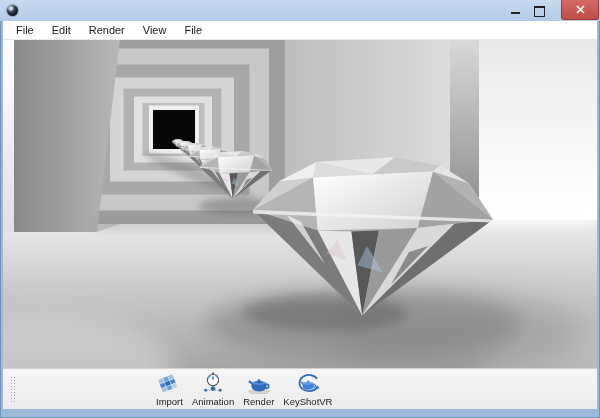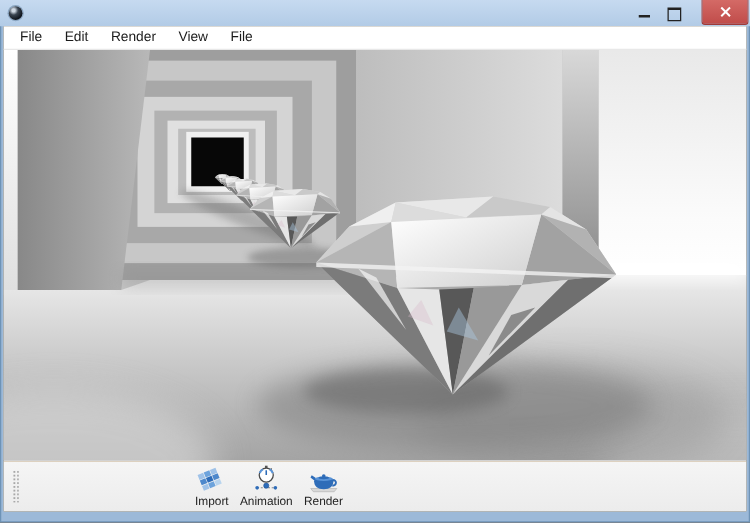--- a/index.html
+++ b/index.html
@@ -225,19 +225,33 @@
             <path d="M5,13 L1.8,10.5 L2.8,8.8 L6.2,11.2 Z" fill="#2e6cb8"></path>
             <path d="M19,12.5 C22.2,12.5 22.2,16.5 18.6,16.9" stroke="#2e6cb8" stroke-width="1.5" fill="none"></path>
             <path d="M5.2,11.5 L4.6,13.5 C4.6,17.6 7.5,19.6 12,19.6 C16.5,19.6 19.4,17.6 19.4,13.5 L18.8,11.5 Z" fill="#2e6cb8"></path>
             <ellipse cx="12" cy="11.5" rx="6.9" ry="1.7" fill="#5a94d8"></ellipse>
             <ellipse cx="12" cy="10.8" rx="4" ry="1.1" fill="#2e6cb8"></ellipse>
             <circle cx="12" cy="9.4" r="1.4" fill="#2e6cb8"></circle>
           </svg>
           <span class="tb-label">Render</span>
         </div>
 
+        <div class="tb-item">
+          <svg class="tb-icon" viewBox="0 0 24 24">
+            <path d="M20.8,7.5 A9.2,7.8 0 1 0 20.4,16.2" stroke="#2e6cb8" stroke-width="1.6" fill="none"></path>
+            <polygon points="18.6,17.8 23,16.6 20.6,13.6" fill="#2e6cb8"></polygon>
+            <g transform="translate(3.2,3.2) scale(0.75)">
+              <path d="M5,13 L1.8,10.5 L2.8,8.8 L6.2,11.2 Z" fill="#3e82d4"></path>
+              <path d="M19,12.5 C22.2,12.5 22.2,16.5 18.6,16.9" stroke="#3e82d4" stroke-width="1.6" fill="none"></path>
+              <path d="M5.2,11.5 L4.6,13.5 C4.6,17.6 7.5,19.6 12,19.6 C16.5,19.6 19.4,17.6 19.4,13.5 L18.8,11.5 Z" fill="#3e82d4"></path>
+              <ellipse cx="12" cy="11.5" rx="6.9" ry="1.7" fill="#6da3dc"></ellipse>
+              <circle cx="12" cy="9.4" r="1.5" fill="#3e82d4"></circle>
+            </g>
+          </svg>
+          <span class="tb-label">KeyShotVR</span>
+        </div>
 
       </div>
     </div>
   </div>
 
   <div class="bottom-strip"></div>
 </div>
 
 </body></html>

